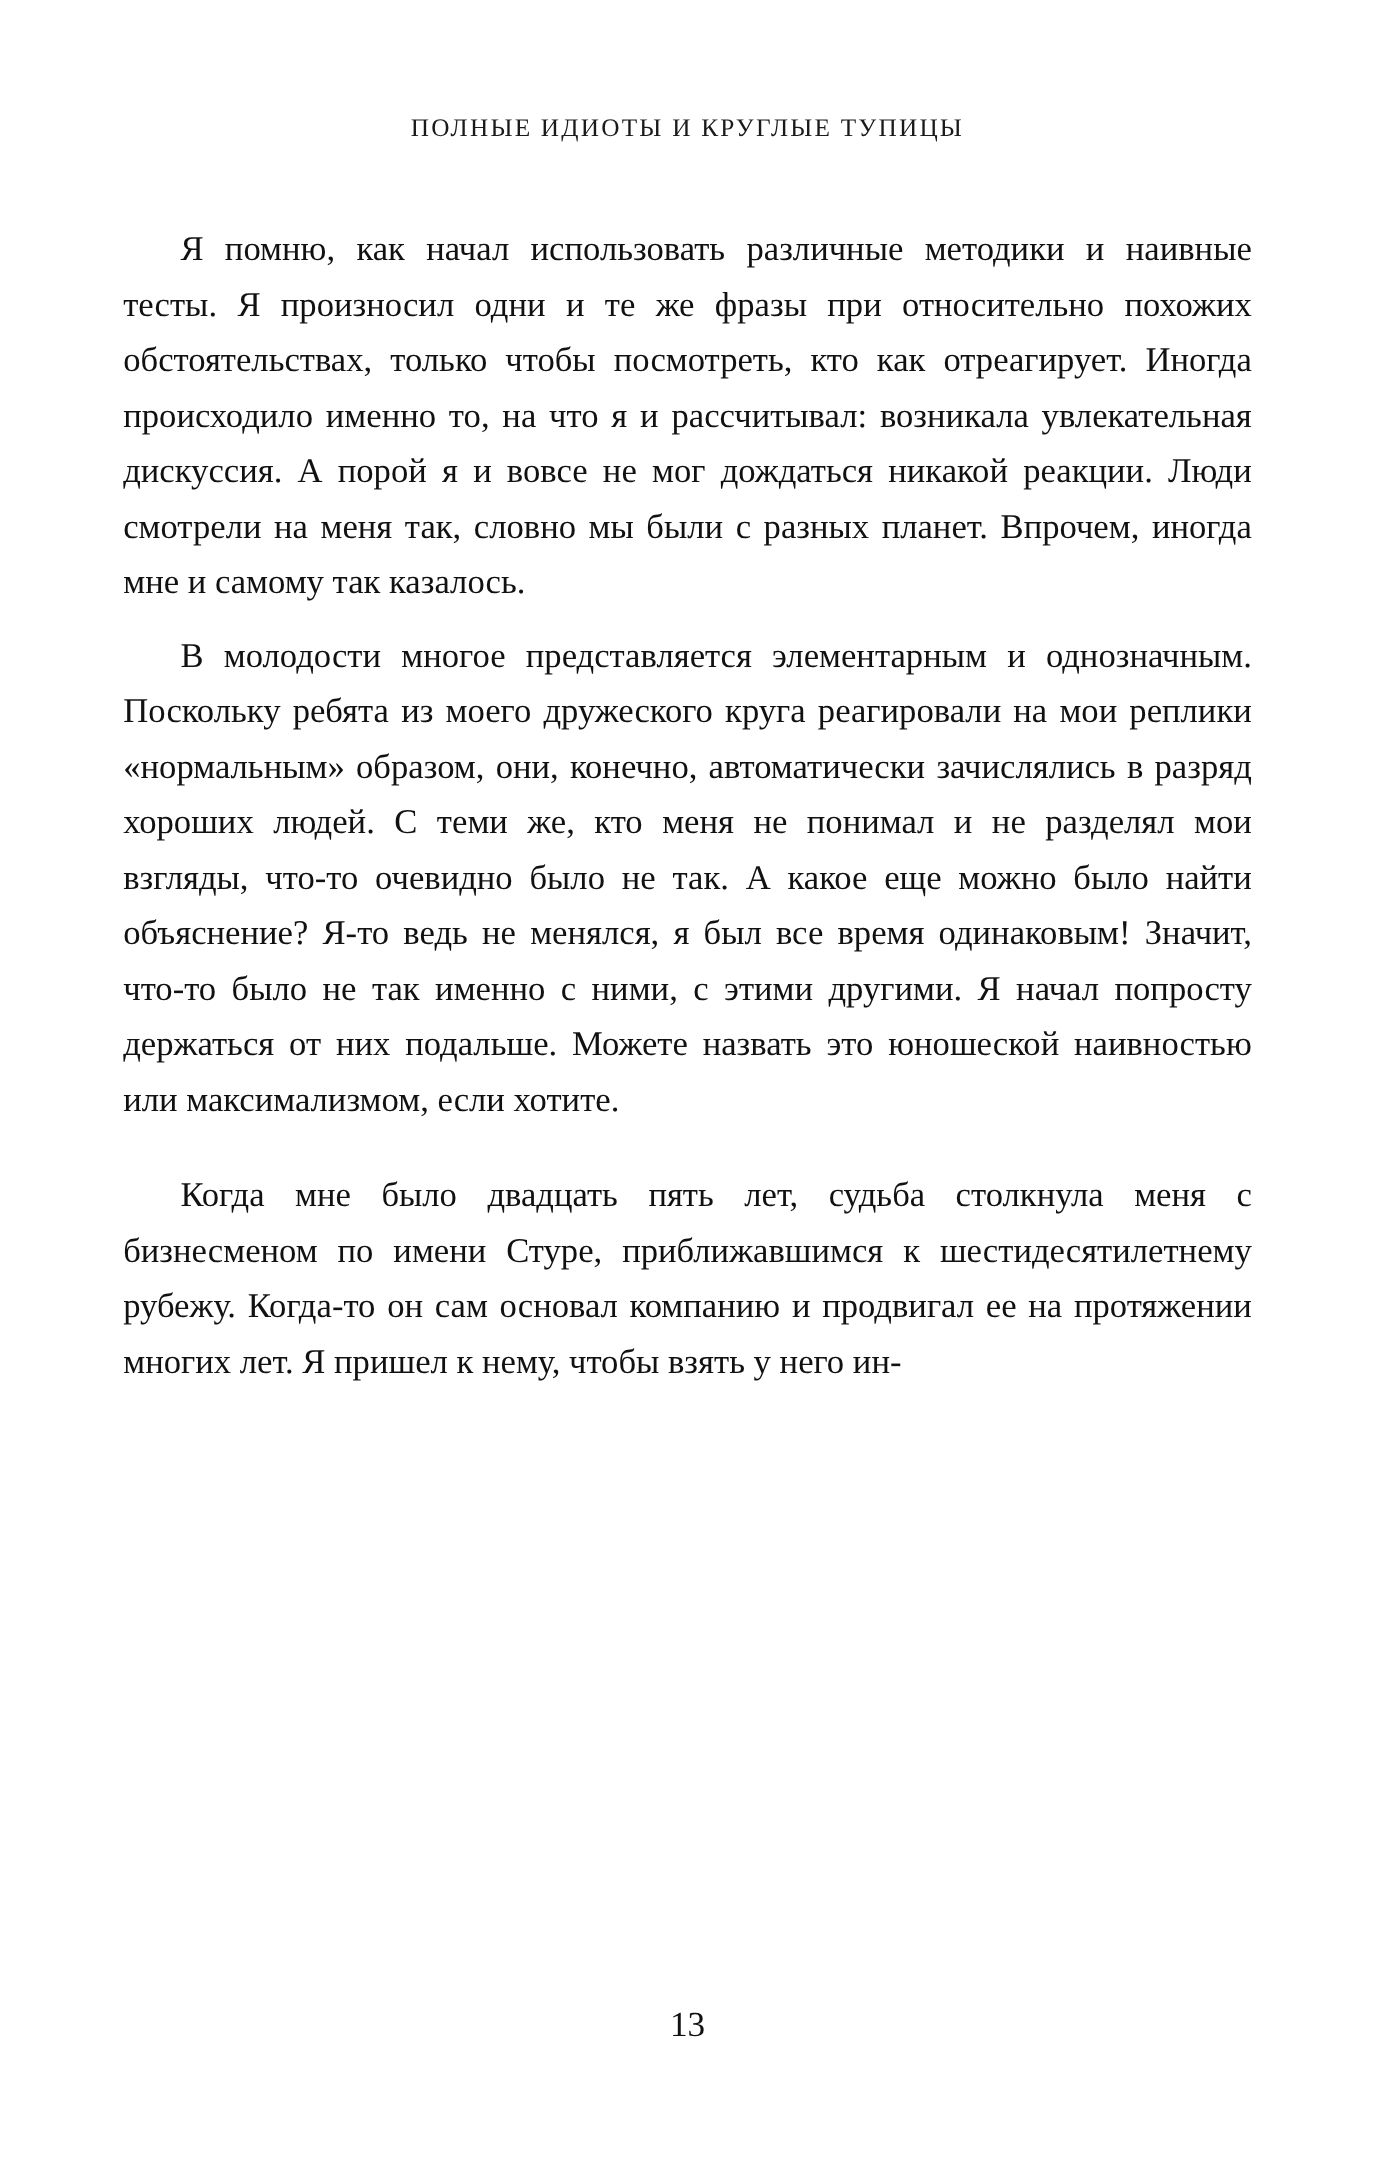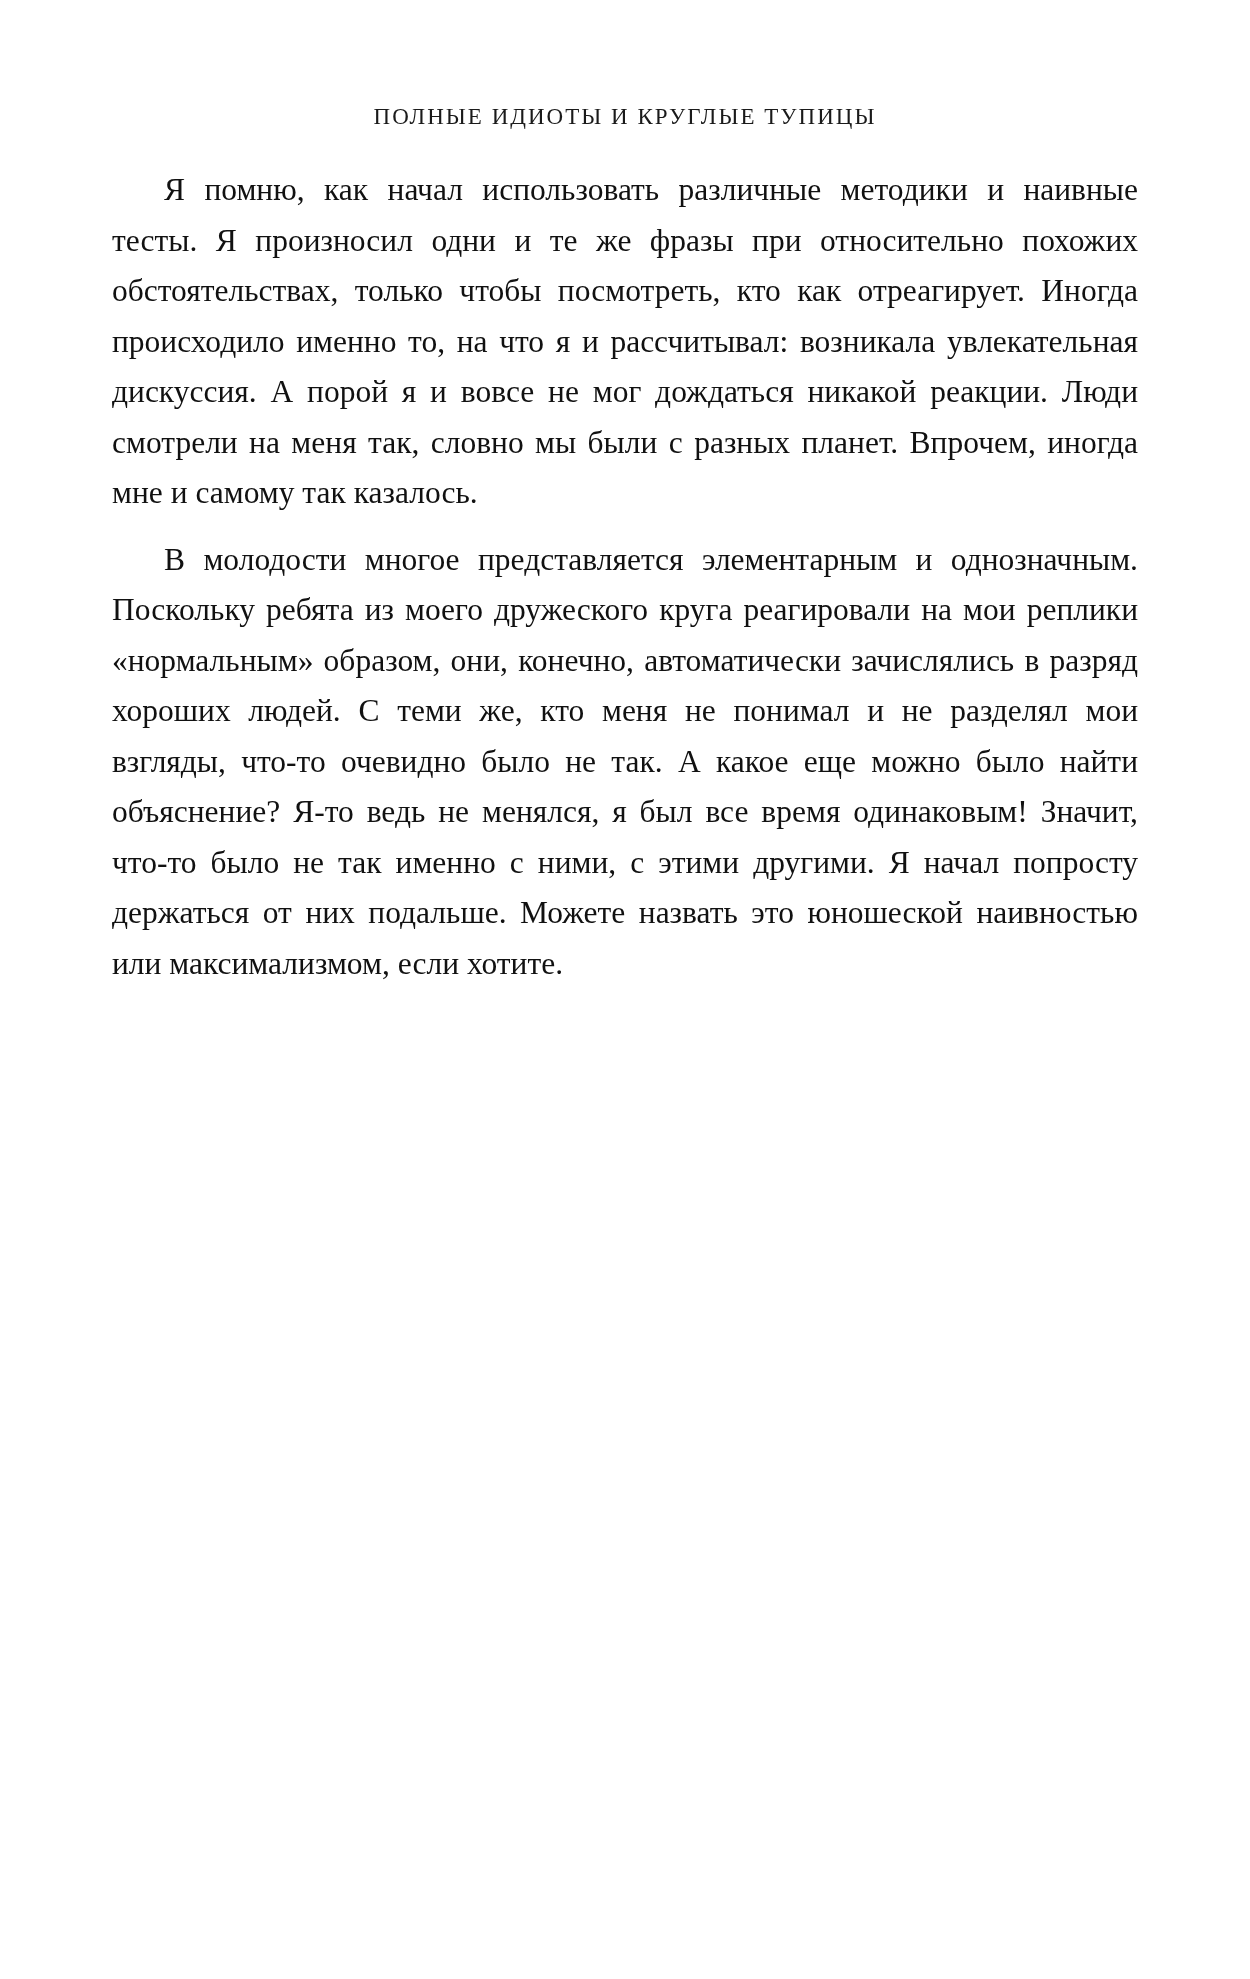--- a/index.html
+++ b/index.html
@@ -44,20 +44,21 @@
     margin: 0;
     font-size: 31.5px;
     line-height: 50.5px;
     text-align: justify;
     text-justify: inter-word;
     color: #111111;
     hyphens: manual;
   }
   .para.indent {
     text-indent: 52px;
+    margin-top: 36px;
   }
   .para.gap {
     margin-top: 16px;
   }
   .folio {
     position: absolute;
     top: 1822px;
     left: 0;
     width: 1250px;
     text-align: center;
@@ -68,16 +69,18 @@
 </head>
 <body>
 
 <div class="page">
 
   <div class="running-head">Полные идиоты и круглые тупицы</div>
 
   <div class="text-block">
     <p class="para indent">Я помню, как начал использовать различные методики и наивные тесты. Я произносил одни и те же фразы при относительно похожих обстоятельствах, только чтобы посмотреть, кто как отреагирует. Иногда происходило именно то, на что я и рассчитывал: возникала увлекательная дискуссия. А порой я и вовсе не мог дождаться никакой реакции. Люди смотрели на меня так, словно мы были с разных планет. Впрочем, иногда мне и самому так казалось.</p>
     <p class="para indent gap">В молодости многое представляется элементарным и однозначным. Поскольку ребята из моего дружеского круга реагировали на мои реплики «нормальным» образом, они, конечно, автоматически зачислялись в разряд хороших людей. С теми же, кто меня не понимал и не разделял мои взгляды, что-то очевидно было не так. А какое еще можно было найти объяснение? Я-то ведь не менялся, я был все время одинаковым! Значит, что-то было не так именно с ними, с этими другими. Я начал попросту держаться от них подальше. Можете назвать это юношеской наивностью или максимализмом, если хотите.</p>
+    <p class="para indent">Когда мне было двадцать пять лет, судьба столкнула меня с бизнесменом по имени Стуре, приближавшимся к шестидесятилетнему рубежу. Когда-то он сам основал компанию и продвигал ее на протяжении многих лет. Я пришел к нему, чтобы взять у него ин-</p>
   </div>
 
+  <div class="folio">13</div>
 
 </div>
 
 </body></html>

